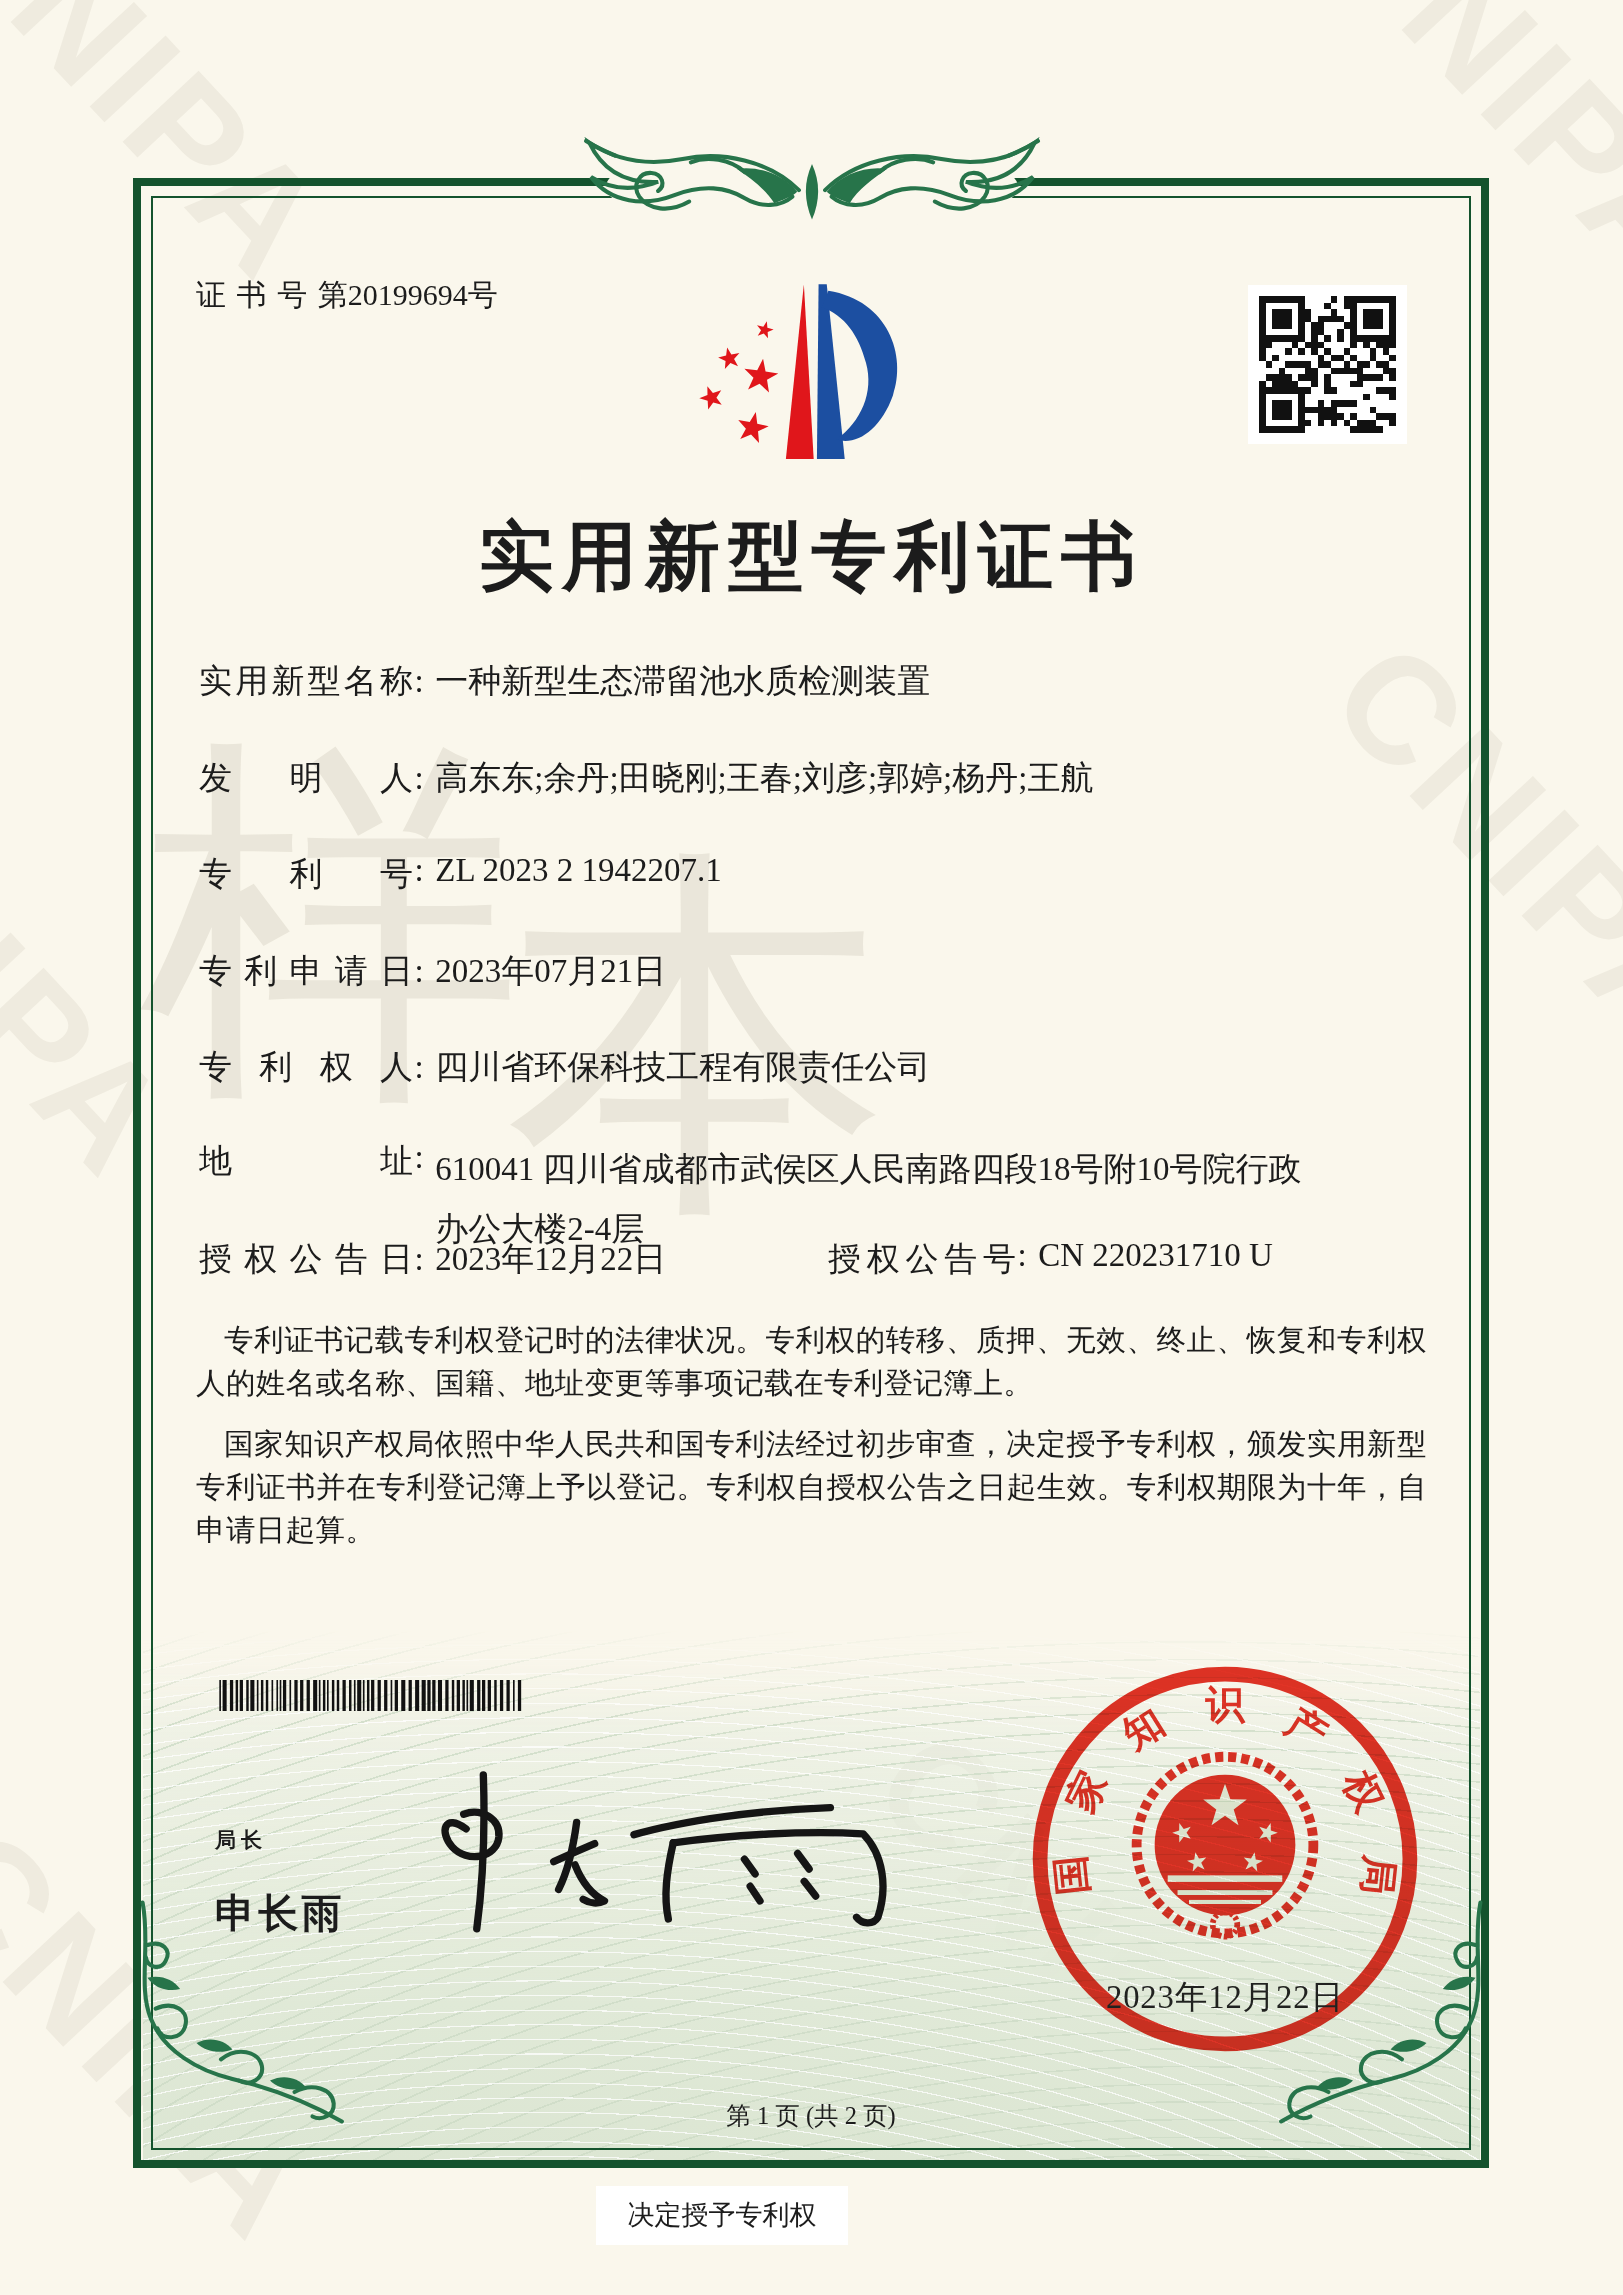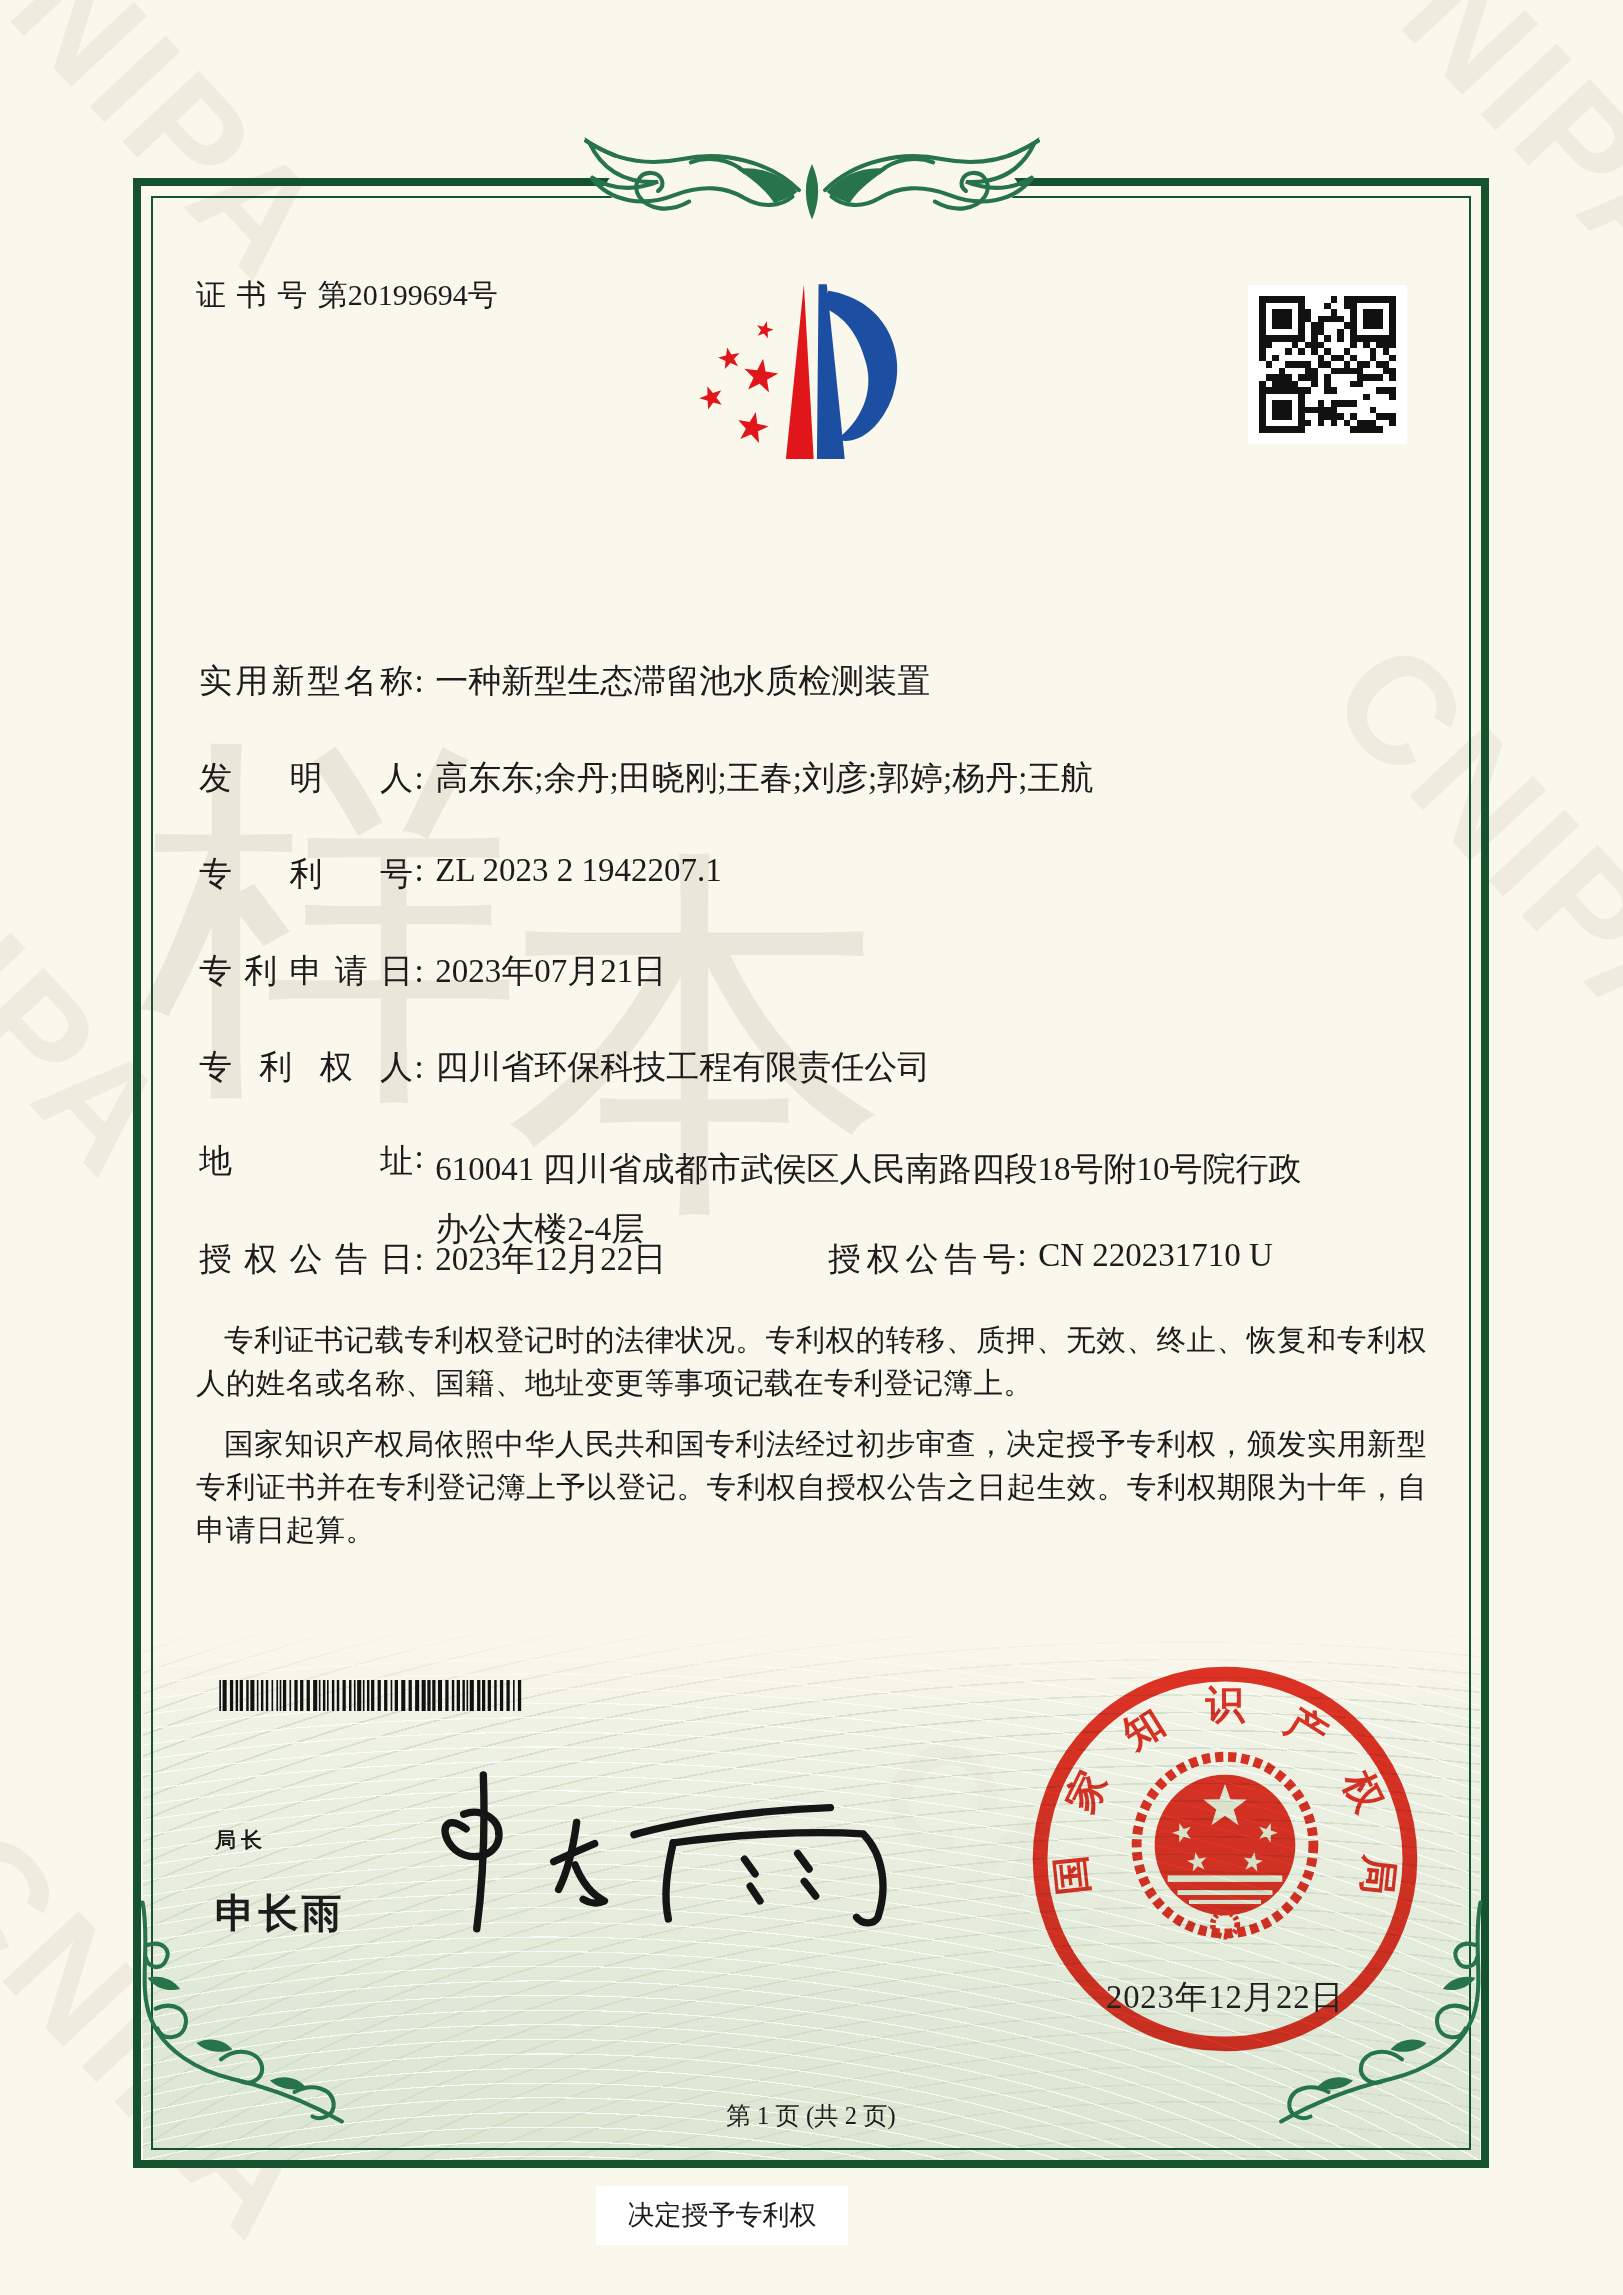--- a/index.html
+++ b/index.html
@@ -375,20 +375,21 @@
         <rect x="5" y="20" width="1" height="1"></rect>
         <rect x="6" y="20" width="1" height="1"></rect>
         <rect x="14" y="20" width="1" height="1"></rect>
         <rect x="15" y="20" width="1" height="1"></rect>
         <rect x="16" y="20" width="1" height="1"></rect>
         <rect x="17" y="20" width="1" height="1"></rect>
         <rect x="18" y="20" width="1" height="1"></rect>
       </svg>
   </div>
 
+  <h1 class="title">实用新型专利证书</h1>
 
   <div class="frow" style="top:659px">
     <span class="flabel">
         <span>实</span>
         <span>用</span>
         <span>新</span>
         <span>型</span>
         <span>名</span>
         <span>称</span>
       </span><span class="fcolon">:</span><span>一种新型生态滞留池水质检测装置</span>

